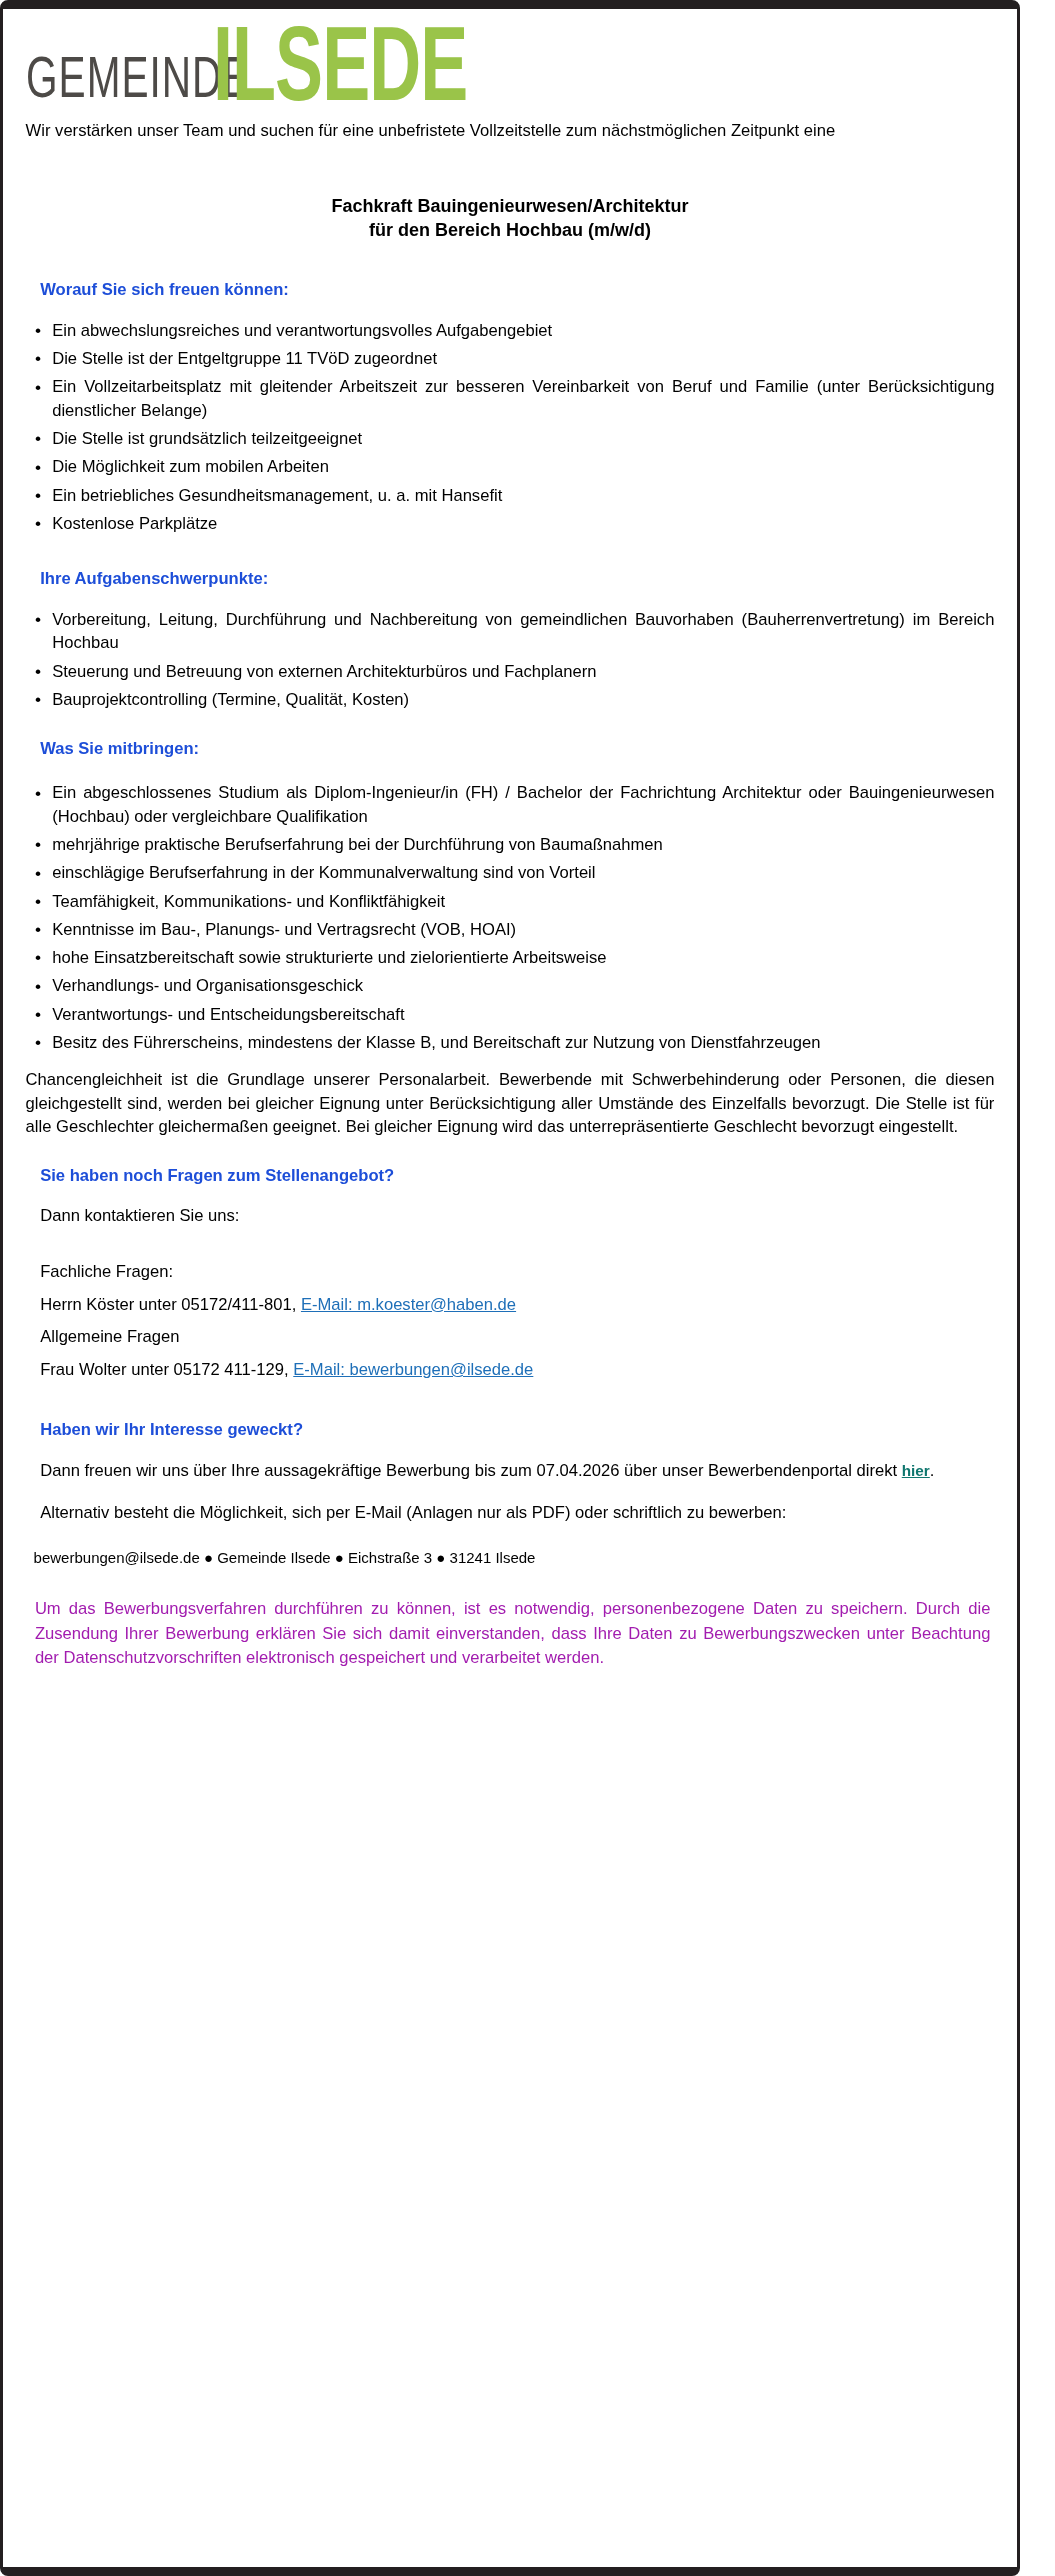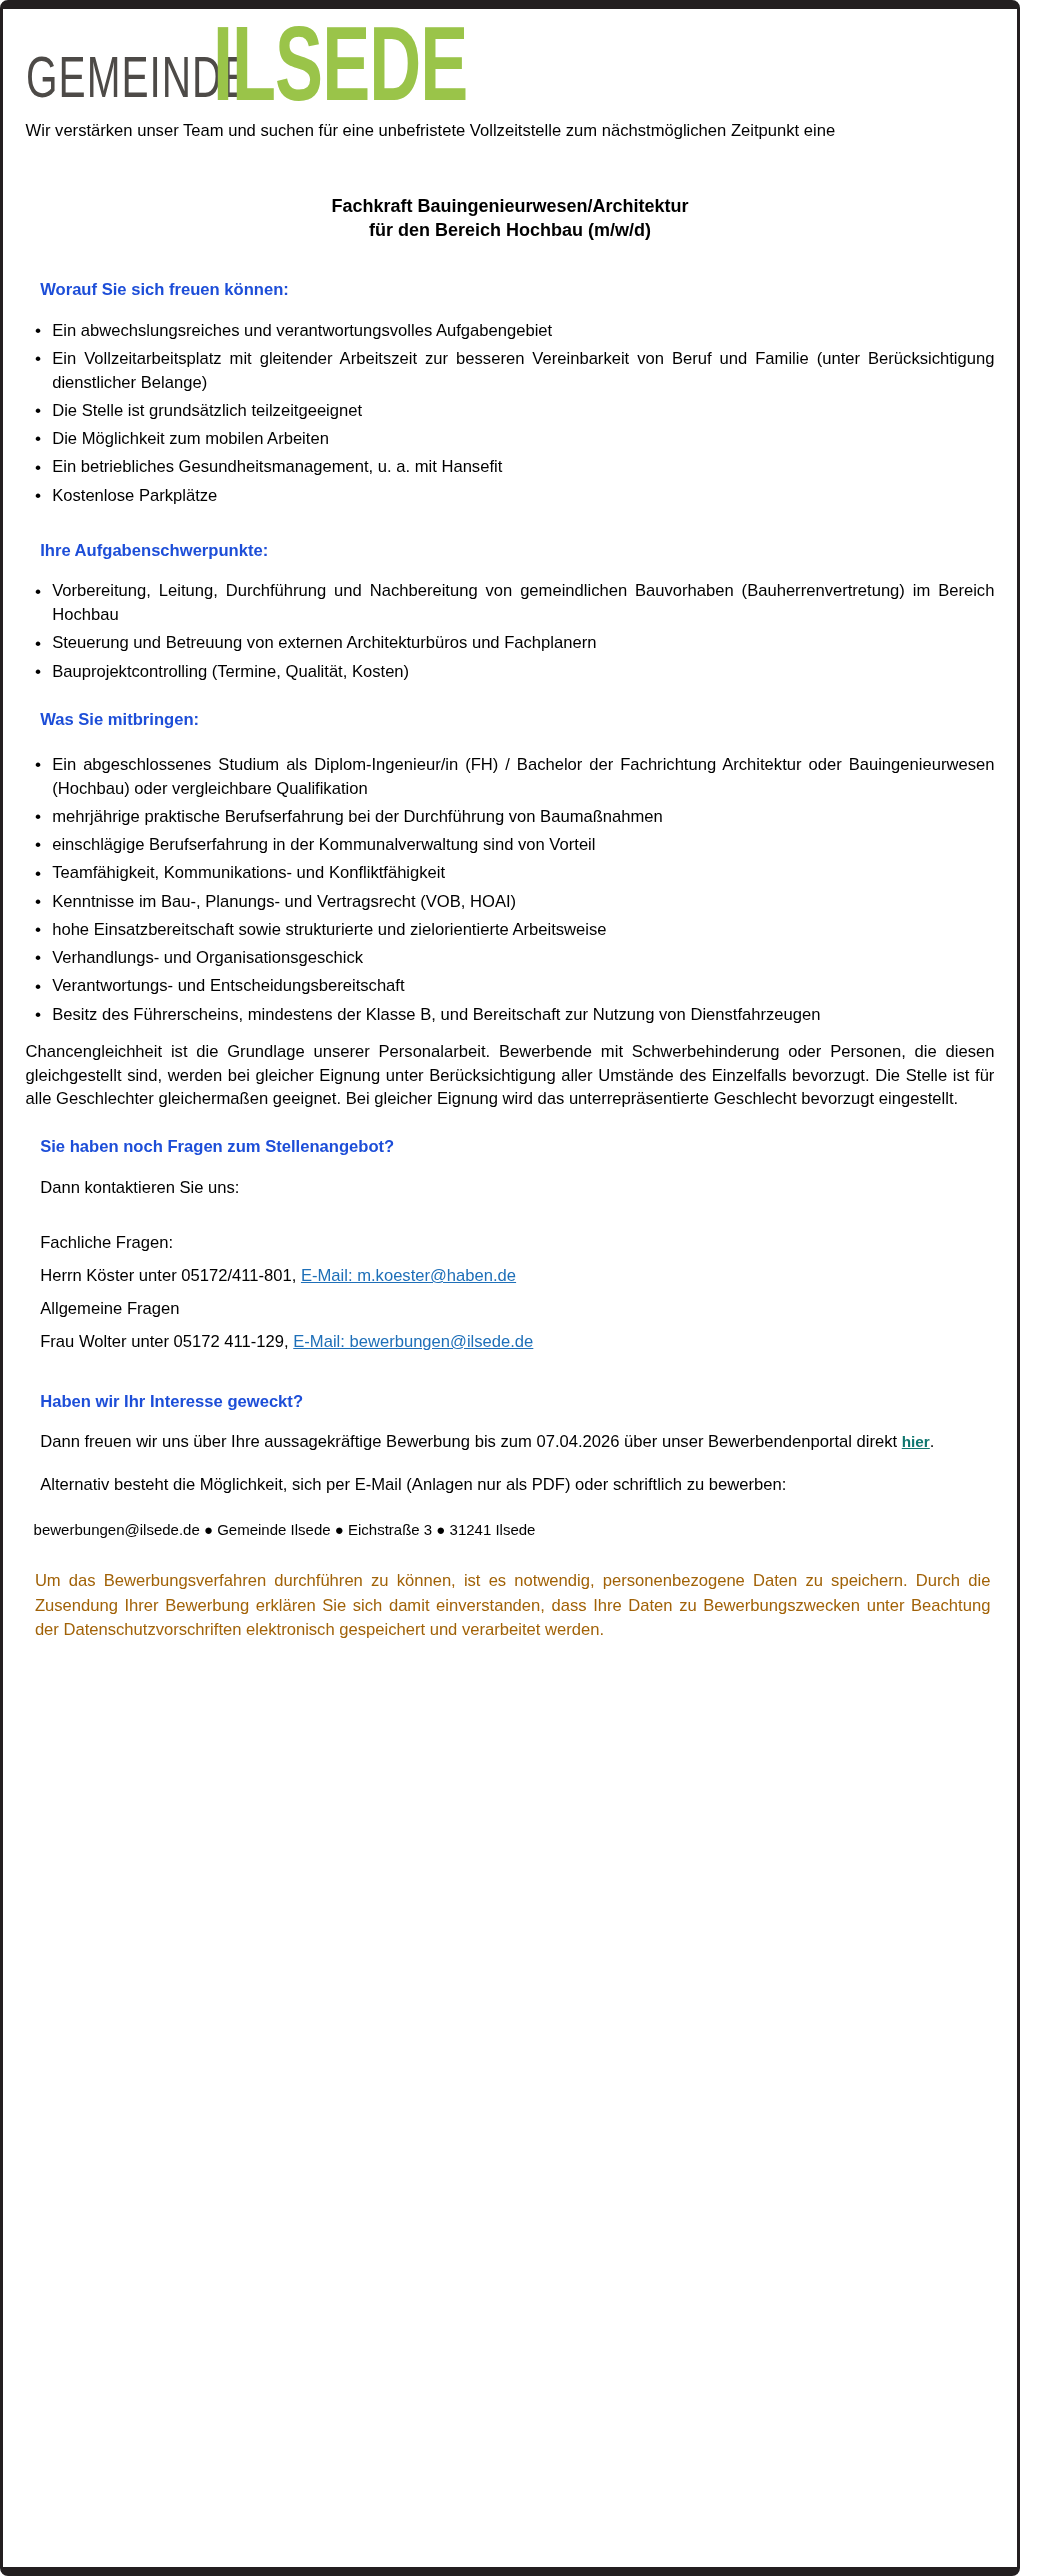--- a/index.html
+++ b/index.html
@@ -140,21 +140,21 @@
     font-size: 15px;
     line-height: 1.42;
     color: #000;
     padding-left: 8px;
     margin: 0;
   }
   .final-para {
     font-size: 16.6px;
     line-height: 1.48;
     text-align: justify;
-    color: #a16207;
+    color: #a21caf;
     padding-left: 9.3px;
     padding-right: 4px;
     margin: 0;
   }
 </style>
 </head>
 <body>
 
 <div class="page">
 
@@ -171,20 +171,21 @@
       <div>Fachkraft Bauingenieurwesen/Architektur</div>
       <div>für den Bereich Hochbau (m/w/d)</div>
     </div>
 
     <div class="sp-56"></div>
 
     <div class="section-head indent">Worauf Sie sich freuen können:</div>
     <div class="sp-28"></div>
     <ul class="bullets">
       <li class="nojust">Ein abwechslungsreiches und verantwortungsvolles Aufgabengebiet</li>
+      <li class="nojust">Die Stelle ist der Entgeltgruppe 11 TVöD zugeordnet</li>
       <li>Ein Vollzeitarbeitsplatz mit gleitender Arbeitszeit zur besseren Vereinbarkeit von Beruf und Familie (unter  Berücksichtigung dienstlicher Belange)</li>
       <li class="nojust">Die Stelle ist grundsätzlich teilzeitgeeignet</li>
       <li class="nojust">Die Möglichkeit zum mobilen Arbeiten</li>
       <li class="nojust">Ein betriebliches Gesundheitsmanagement, u. a. mit Hansefit</li>
       <li class="nojust">Kostenlose Parkplätze</li>
     </ul>
 
     <div class="sp-44"></div>
 
     <div class="section-head indent">Ihre Aufgabenschwerpunkte:</div>

